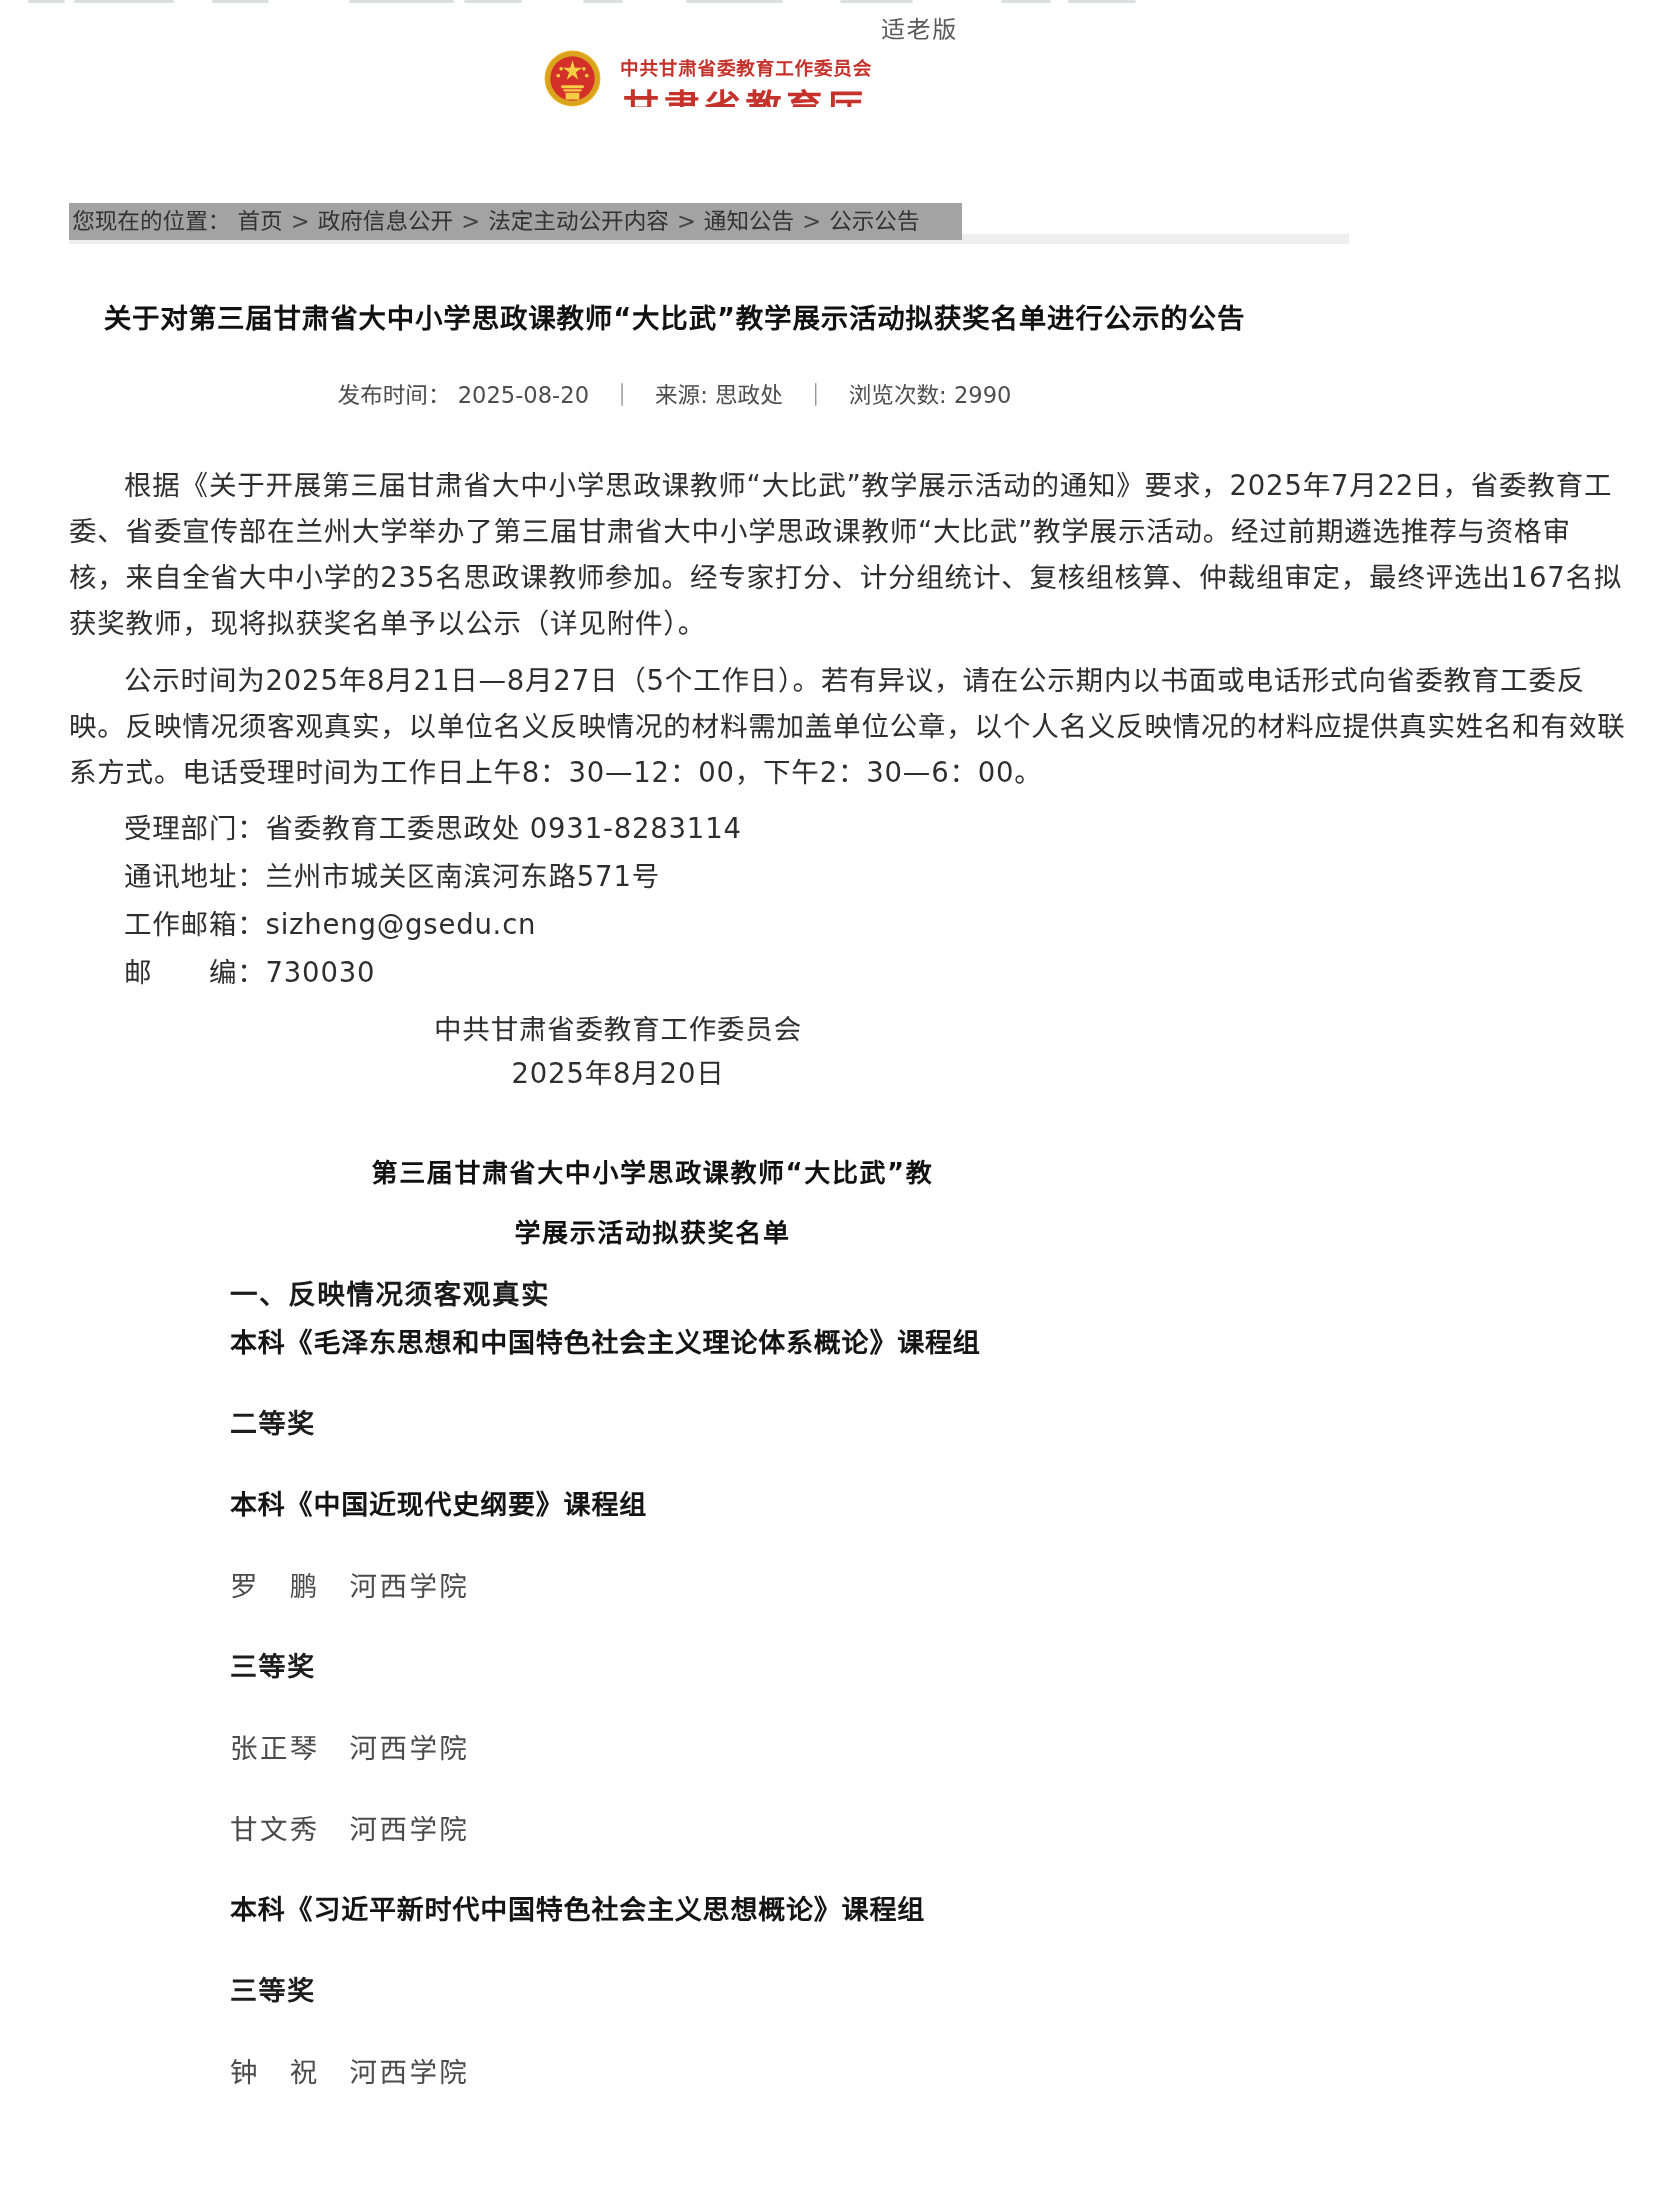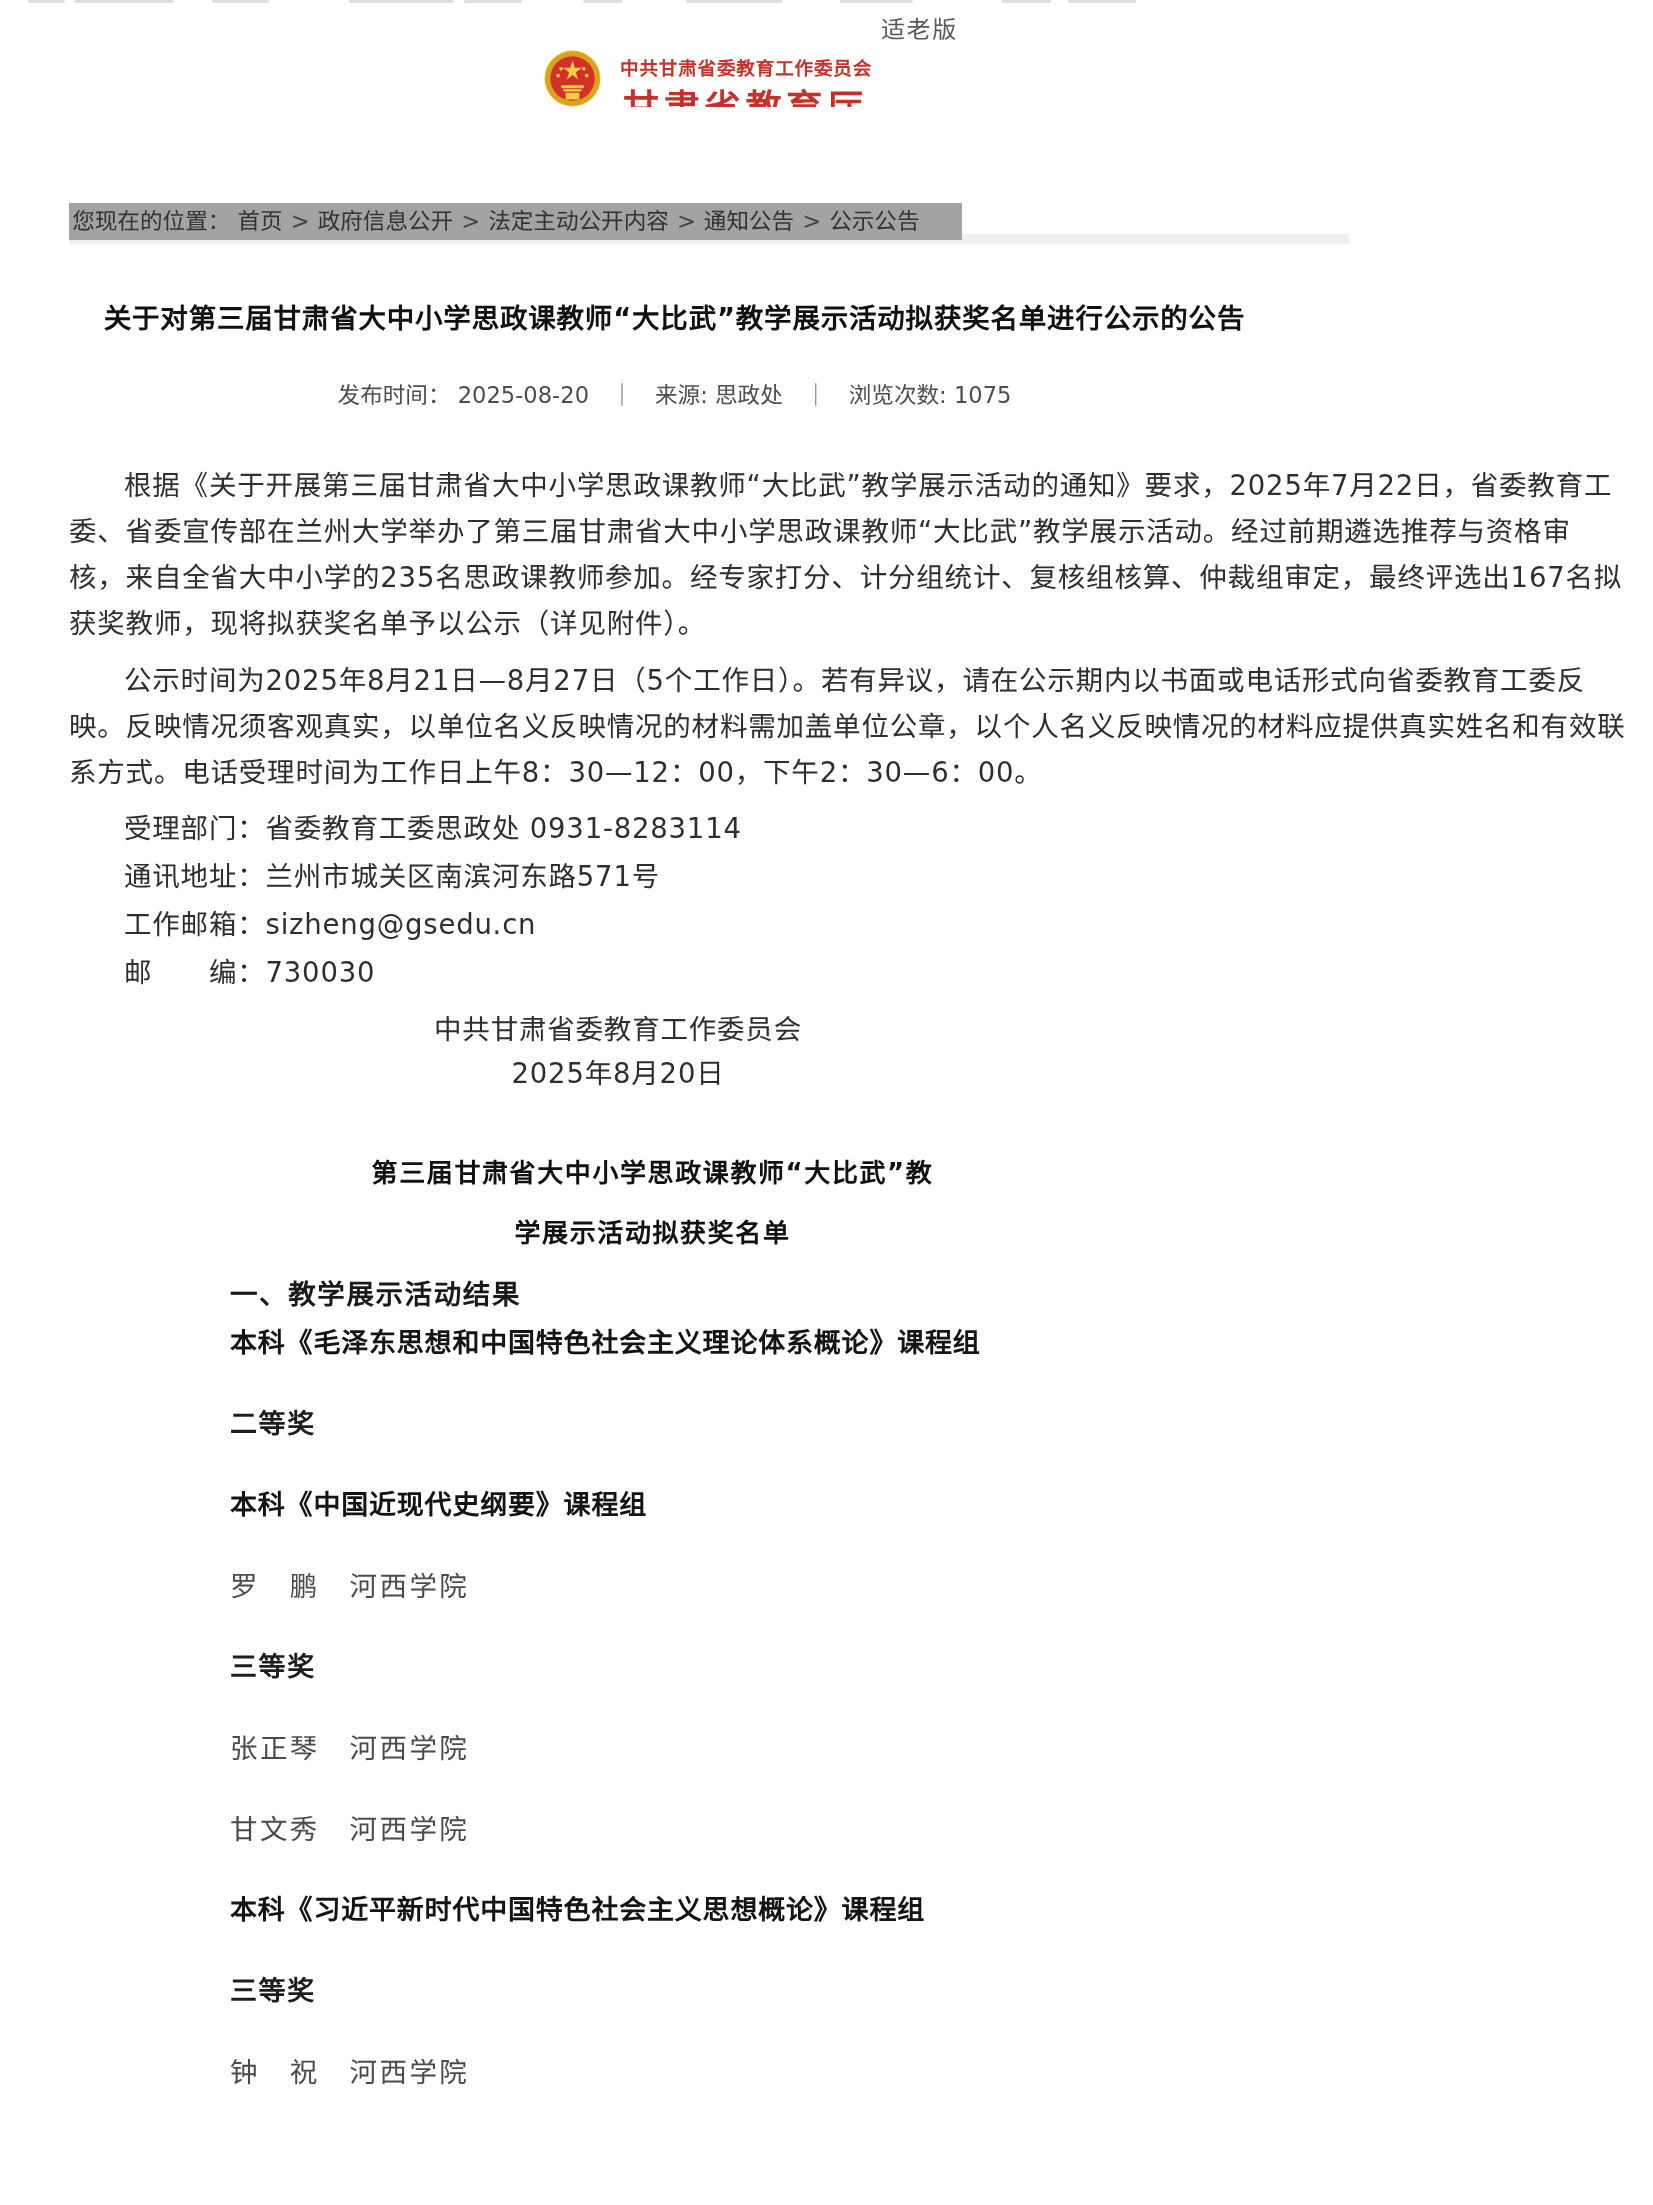--- a/index.html
+++ b/index.html
@@ -95,21 +95,21 @@
   <div class="doc-title">关于对第三届甘肃省大中小学思政课教师“大比武”教学展示活动拟获奖名单进行公示的公告</div>
 
   <div class="doc-meta">
     <span>发布时间：</span>
     <span>2025-08-20</span>
     <span class="sep">｜</span>
     <span>来源:</span>
     <span>思政处</span>
     <span class="sep">｜</span>
     <span>浏览次数:</span>
-    <span>1075</span>
+    <span>2990</span>
   </div>
 
   <div id="paragraphs">
       <div class="para para1 indent">
         <div class="line">根据《关于开展第三届甘肃省大中小学思政课教师“大比武”教学展示活动的通知》要求，2025年7月22日，省委教育工</div>
         <div class="line">委、省委宣传部在兰州大学举办了第三届甘肃省大中小学思政课教师“大比武”教学展示活动。经过前期遴选推荐与资格审</div>
         <div class="line">核，来自全省大中小学的235名思政课教师参加。经专家打分、计分组统计、复核组核算、仲裁组审定，最终评选出167名拟</div>
         <div class="line">获奖教师，现将拟获奖名单予以公示（详见附件）。</div>
       </div>
       <div class="para para2 indent">
@@ -129,21 +129,21 @@
   <div class="signature">
     <div>中共甘肃省委教育工作委员会</div>
     <div>2025年8月20日</div>
   </div>
 
   <div class="attachment">
     <div class="att-title">
       <div>第三届甘肃省大中小学思政课教师“大比武”教</div>
       <div>学展示活动拟获奖名单</div>
     </div>
-    <div class="att-section">一、教学展示活动结果</div>
+    <div class="att-section">一、反映情况须客观真实</div>
     <div class="att-blocks" id="att-blocks">
         <div class="blk course">本科《毛泽东思想和中国特色社会主义理论体系概论》课程组</div>
         <div class="blk award">二等奖</div>
         <div class="blk course">本科《中国近现代史纲要》课程组</div>
         <div class="blk name">罗　鹏　河西学院</div>
         <div class="blk award">三等奖</div>
         <div class="blk name">张正琴　河西学院</div>
         <div class="blk name">甘文秀　河西学院</div>
         <div class="blk course">本科《习近平新时代中国特色社会主义思想概论》课程组</div>
         <div class="blk award">三等奖</div>

